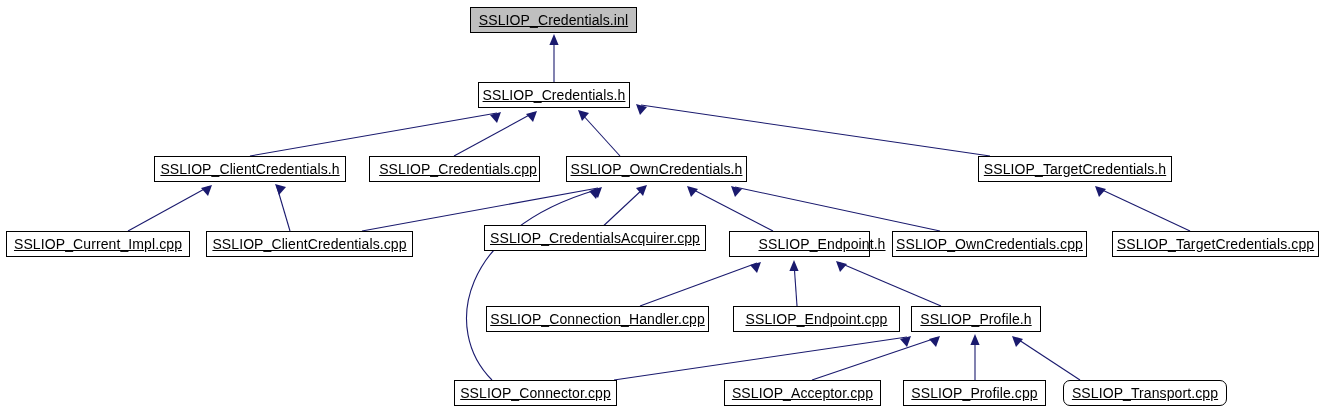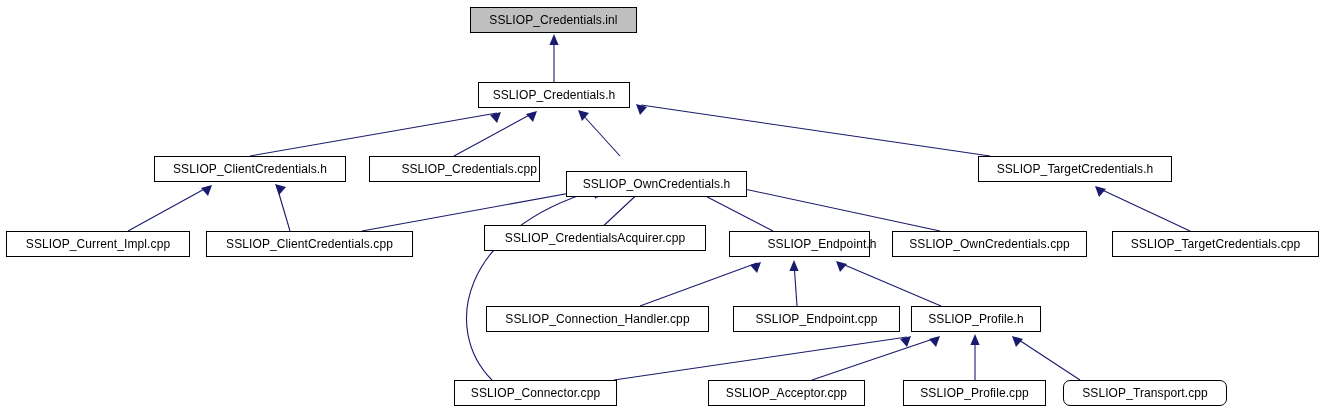--- a/index.html
+++ b/index.html
@@ -32,24 +32,25 @@
     stroke: none;
   }
   .node-box {
     position: absolute;
     box-sizing: border-box;
     border: 1px solid #000000;
     background: #ffffff;
     display: flex;
     align-items: center;
     justify-content: center;
-    font-size: 12px;
+    font-size: 14px;
     color: #000000;
     white-space: nowrap;
     letter-spacing: 0.1px;
+    text-decoration: underline;
   }
   .node-box.root {
     background: #bfbfbf;
     border: 1px solid #000000;
   }
   .node-label {
     display: block;
     line-height: 1;
     padding: 0 2px;
   }
@@ -146,21 +147,21 @@
       </div>
       <div class="node-box" style="left: 478px; top: 82px; width: 152px; height: 26px;">
         <span class="node-label">SSLIOP_Credentials.h</span>
       </div>
       <div class="node-box" style="left: 154px; top: 156px; width: 192px; height: 26px;">
         <span class="node-label">SSLIOP_ClientCredentials.h</span>
       </div>
       <div class="node-box" style="left: 369px; top: 156px; width: 171px; height: 26px; justify-content: flex-end;">
         <span class="node-label">SSLIOP_Credentials.cpp</span>
       </div>
-      <div class="node-box" style="left: 566px; top: 156px; width: 181px; height: 26px; margin-top: 15px;">
+      <div class="node-box" style="left: 566px; top: 156px; width: 181px; height: 26px;">
         <span class="node-label">SSLIOP_OwnCredentials.h</span>
       </div>
       <div class="node-box" style="left: 978px; top: 156px; width: 194px; height: 26px;">
         <span class="node-label">SSLIOP_TargetCredentials.h</span>
       </div>
       <div class="node-box" style="left: 6px; top: 231px; width: 184px; height: 26px; text-align: right;">
         <span class="node-label">SSLIOP_Current_Impl.cpp</span>
       </div>
       <div class="node-box" style="left: 206px; top: 231px; width: 207px; height: 26px;">
         <span class="node-label">SSLIOP_ClientCredentials.cpp</span>
@@ -182,21 +183,21 @@
       </div>
       <div class="node-box" style="left: 733px; top: 306px; width: 167px; height: 26px;">
         <span class="node-label">SSLIOP_Endpoint.cpp</span>
       </div>
       <div class="node-box" style="left: 911px; top: 306px; width: 130px; height: 26px;">
         <span class="node-label">SSLIOP_Profile.h</span>
       </div>
       <div class="node-box" style="left: 454px; top: 380px; width: 163px; height: 26px;">
         <span class="node-label">SSLIOP_Connector.cpp</span>
       </div>
-      <div class="node-box" style="left: 708px; top: 380px; width: 157px; height: 26px;">
+      <div class="node-box" style="left: 724px; top: 380px; width: 157px; height: 26px;">
         <span class="node-label">SSLIOP_Acceptor.cpp</span>
       </div>
       <div class="node-box" style="left: 903px; top: 380px; width: 143px; height: 26px;">
         <span class="node-label">SSLIOP_Profile.cpp</span>
       </div>
       <div class="node-box" style="left: 1063px; top: 380px; width: 164px; height: 26px; border-radius: 7px;">
         <span class="node-label">SSLIOP_Transport.cpp</span>
       </div>
     </div>
 </div>

